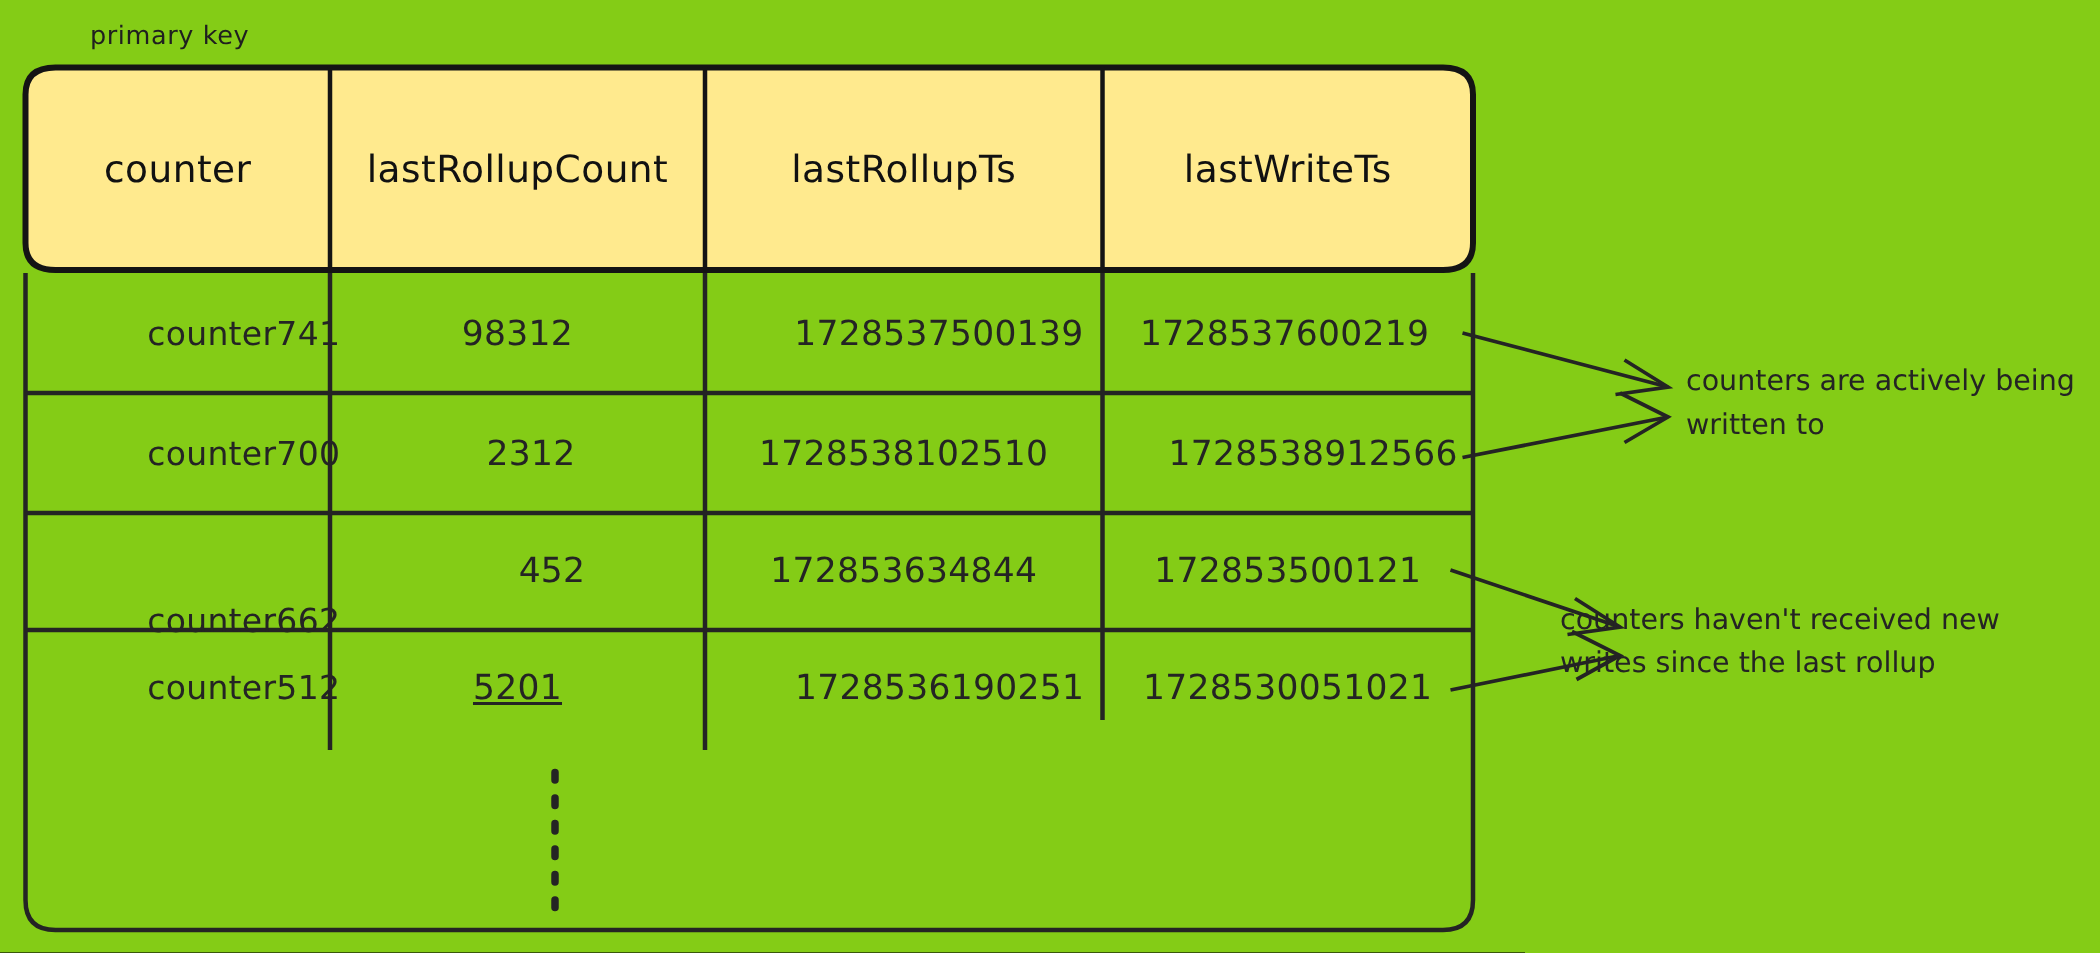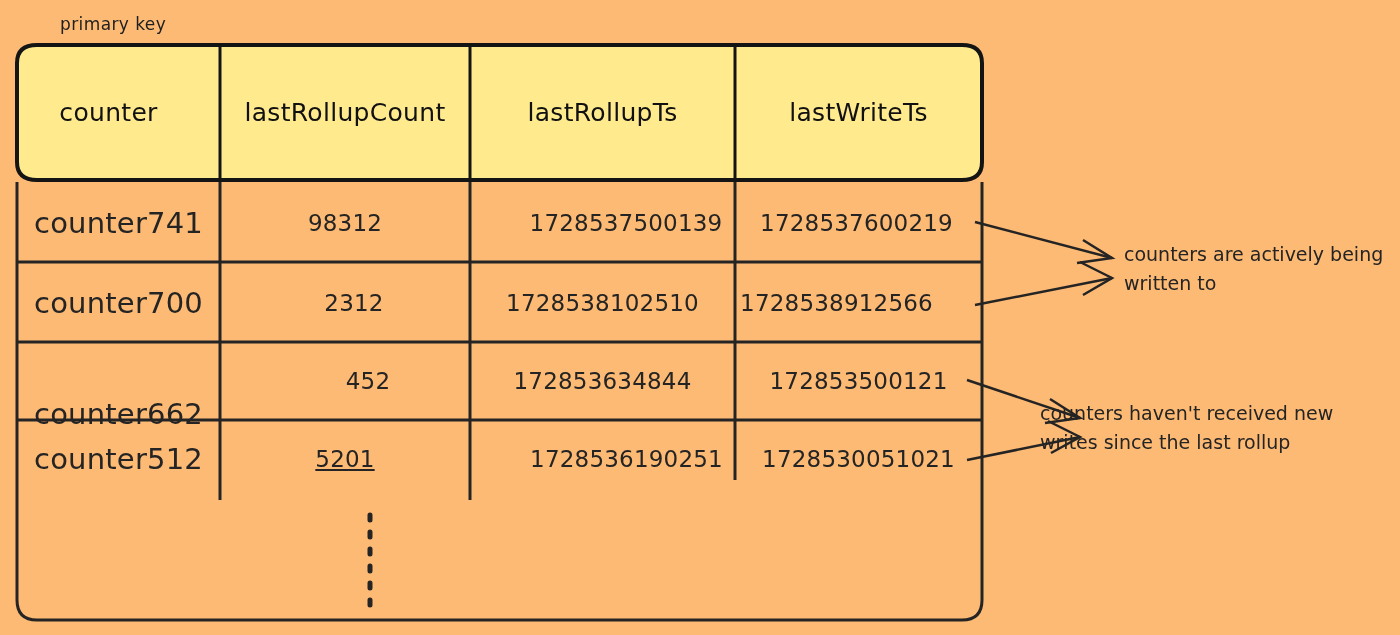--- a/index.html
+++ b/index.html
@@ -12,21 +12,21 @@
     width: 1400px;
     height: 635px;
     overflow: hidden;
     font-family: "DejaVu Sans", sans-serif;
     position: relative;
   }
   #canvas {
     position: relative;
     width: 1400px;
     height: 635px;
-    background: #fdba74;
+    background: #84cc16;
   }
   svg.layer {
     position: absolute;
     left: 0;
     top: 0;
     width: 1400px;
     height: 635px;
     pointer-events: none;
   }
   .txt {
@@ -60,21 +60,21 @@
   .body-cell {
     position: absolute;
     height: 78px;
     display: flex;
     align-items: center;
     justify-content: center;
     color: #242424;
     font-size: 23px;
     letter-spacing: 0.2px;
   }
-  .body-cell.col0 { font-size: 29px; }
+  .body-cell.col0 { font-size: 22px; padding-left: 44px; }
   
   .annot {
     position: absolute;
     color: #242424;
     font-size: 19px;
     line-height: 1.5;
     white-space: normal;
   }
   #annotation-active {
     left: 1124px;
@@ -130,34 +130,34 @@
     <g stroke="#242424" stroke-width="2.5" fill="none">
       <path d="M967,380 L1080,418"></path>
       <path d="M1050,399 L1080,418 L1045,423"></path>
       <path d="M967,460 L1080,437"></path>
       <path d="M1048,421 L1080,437 L1051,453"></path>
     </g>
   </svg>
 
   <div class="txt" id="primary-key-label">primary key</div>
 
-  <div class="hdr-cell" style="left:7px;  width:203px;">counter</div>
+  <div class="hdr-cell" style="left:17px;  width:203px;">counter</div>
   <div class="hdr-cell" style="left:220px; width:250px;">lastRollupCount</div>
   <div class="hdr-cell" style="left:470px; width:265px;">lastRollupTs</div>
   <div class="hdr-cell" style="left:735px; width:247px;">lastWriteTs</div>
 
   <div class="body-cell col0" style="left:17px;  width:203px; top:184px;">counter741</div>
   <div class="body-cell" style="left:220px; width:250px; top:184px;">98312</div>
   <div class="body-cell" style="left:470px; width:312px; top:184px;">1728537500139</div>
   <div class="body-cell" style="left:735px; width:243px; top:184px;">1728537600219</div>
 
   <div class="body-cell col0" style="left:17px;  width:203px; top:264px;">counter700</div>
   <div class="body-cell" style="left:216px; width:276px; top:264px;">2312</div>
   <div class="body-cell" style="left:470px; width:265px; top:264px;">1728538102510</div>
-  <div class="body-cell" style="left:708px; width:217px; top:264px;padding-left:20px;">1728538912566</div>
+  <div class="body-cell" style="left:747px; width:217px; top:264px;padding-left:20px;">1728538912566</div>
 
   <div class="body-cell col0" style="left:17px;  width:203px; top:342px;margin-top:33px;">counter662</div>
   <div class="body-cell" style="left:220px; width:296px; top:342px;">452</div>
   <div class="body-cell" style="left:470px; width:265px; top:342px;">172853634844</div>
   <div class="body-cell" style="left:735px; width:247px; top:342px;">172853500121</div>
 
   <div class="body-cell col0" style="left:17px;  width:203px; top:420px;">counter512</div>
   <div class="body-cell" style="left:220px; width:250px; top:420px;text-decoration:underline;">5201</div>
   <div class="body-cell" style="left:470px; width:265px; top:420px;margin-left:24px;">1728536190251</div>
   <div class="body-cell" style="left:735px; width:247px; top:420px;">1728530051021</div>

